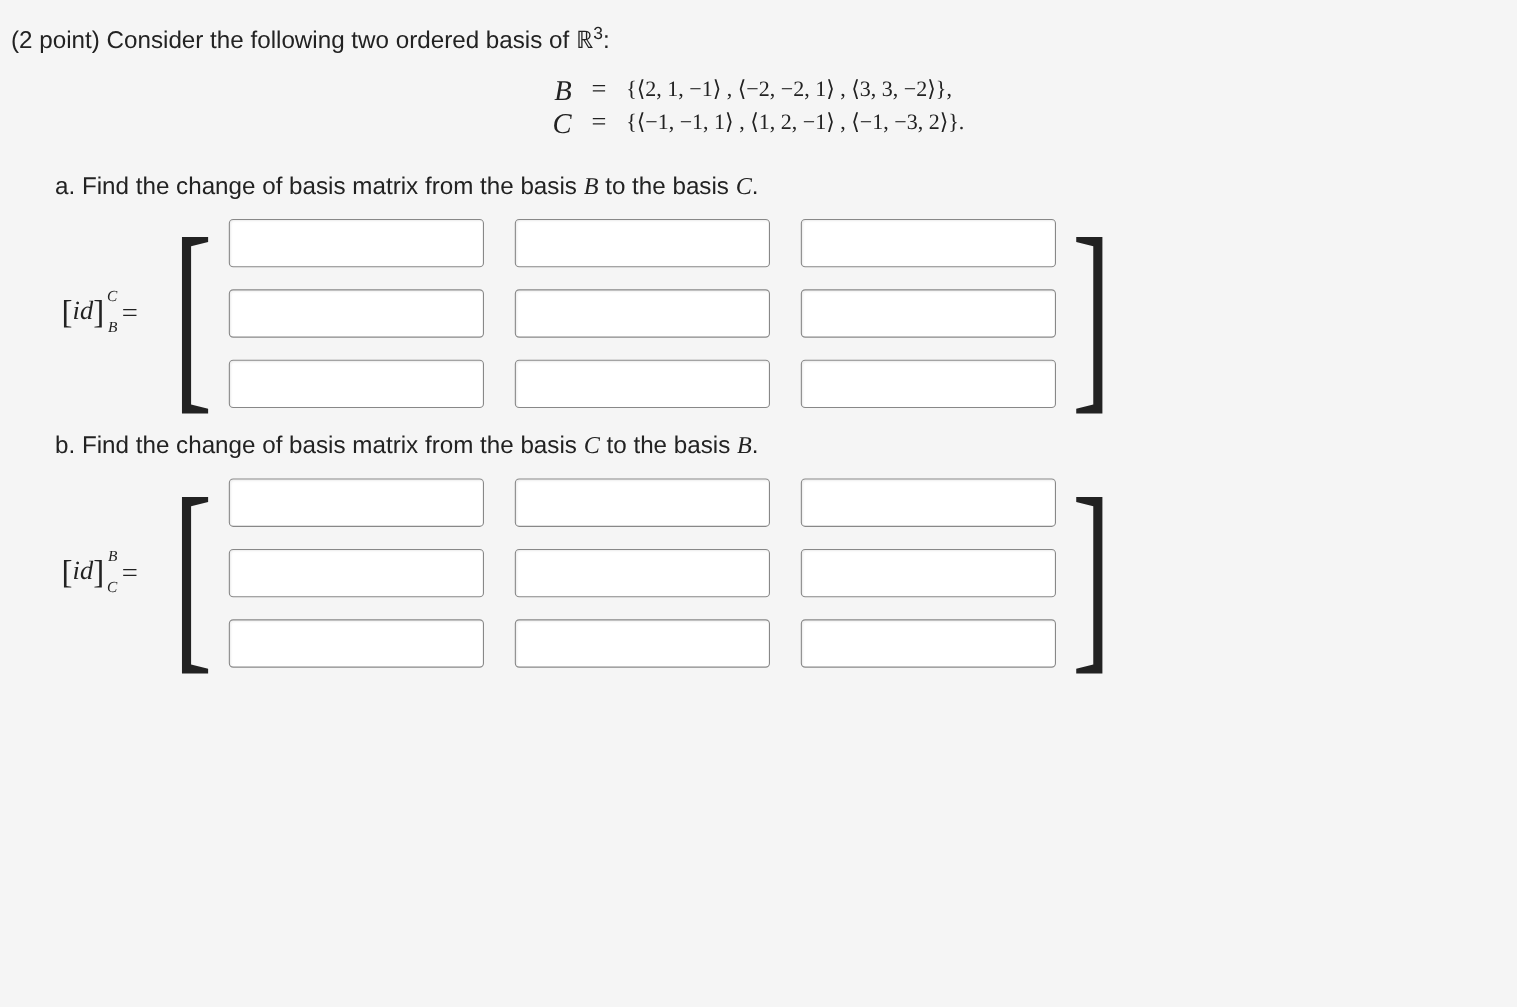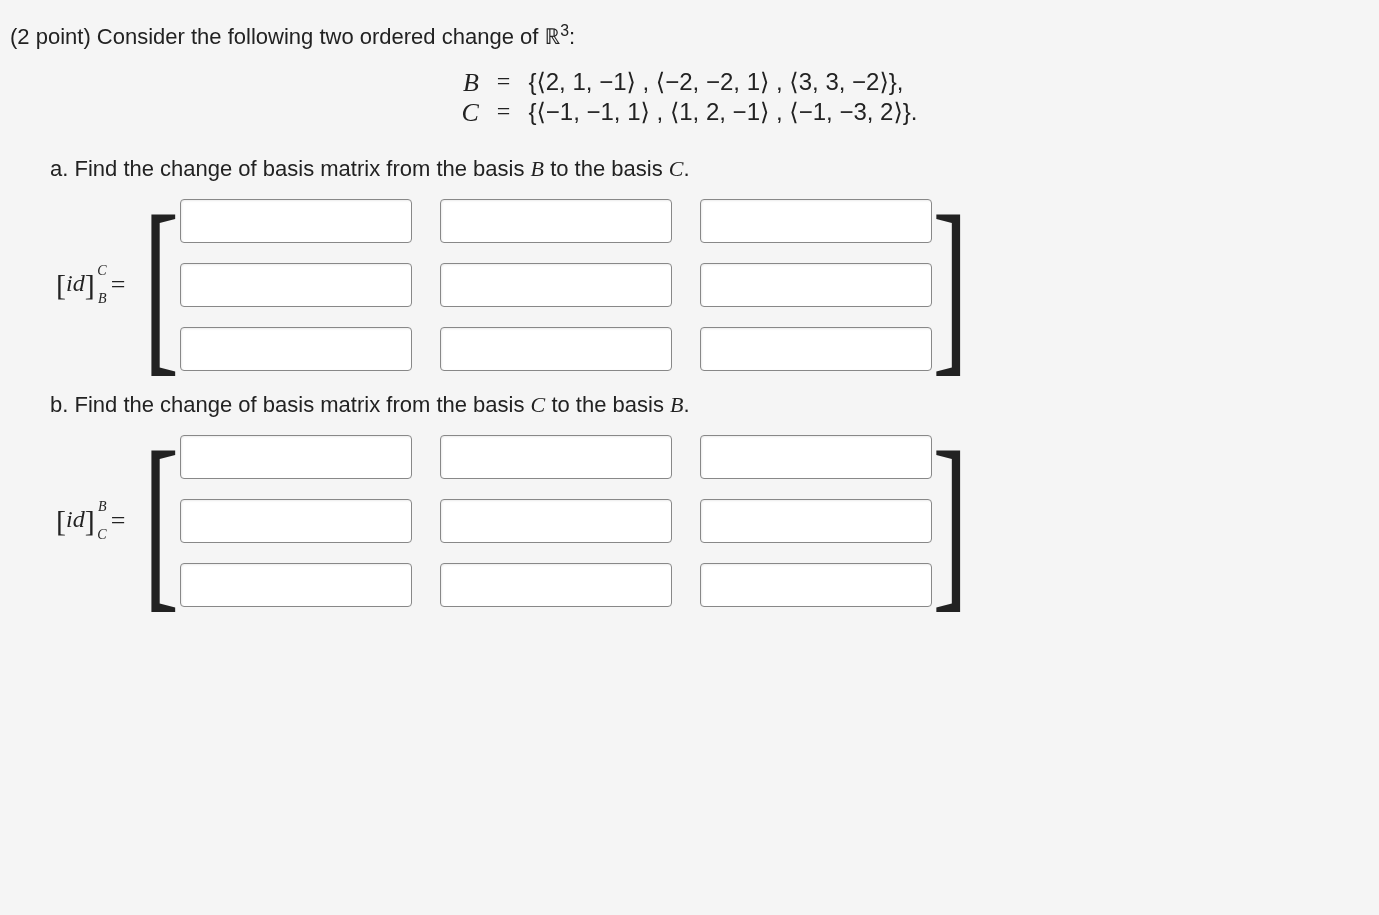--- a/index.html
+++ b/index.html
@@ -18,31 +18,32 @@
 
   .bases-block {
     display: grid;
     grid-template-columns: auto auto auto;
     column-gap: 18px;
     justify-content: center;
     margin-bottom: 28px;
   }
   .bases-block .sym { font-family: "Brush Script MT", "Segoe Script", cursive; font-size: 26px; font-style: italic; text-align: right;}
   .bases-block .eq { font-family: "Times New Roman", serif; font-size: 24px; }
-  .bases-block .val { font-family: Liberation Sans, sans-serif; font-size: 24px; }
+  .bases-block .val { font-family: Liberation Serif, serif; font-size: 20px; }
 
   .part { margin: 12px 0 8px 40px; }
   .part-text { margin-bottom: 14px; }
   .cursive { font-family: "Brush Script MT", "Segoe Script", cursive; font-style: italic; }
 
   .matrix-line {
     display: flex;
     align-items: center;
     margin-left: 40px;
     margin-bottom: 18px;
+    gap: 14px;
   }
   .label-box {
     display: flex;
     align-items: center;
     gap: 6px;
     font-family: "Times New Roman", serif;
     font-size: 24px;
   }
   .id-label { position: relative; display: inline-block; padding: 0 6px; }
   .id-label .br-l, .id-label .br-r { font-size: 30px; vertical-align: -4px; font-style: normal; }
@@ -77,21 +78,21 @@
     background: #fff;
     box-shadow: inset 1px 1px 2px rgba(0,0,0,0.08);
     font-size: 18px;
     padding: 4px 8px;
   }
 </style>
 </head>
 <body>
 
 <div class="problem-text">
-  <span>(2 point) </span><span>Consider the following two ordered change of </span><span class="blackboard">ℝ</span><sup>3</sup><span>:</span>
+  <span>(2 point) </span><span>Consider the following two ordered basis of </span><span class="blackboard">ℝ</span><sup>3</sup><span>:</span>
 </div>
 
 <div class="bases-block">
   <div class="sym">B</div>
   <div class="eq">=</div>
   <div class="val">{⟨2, 1, −1⟩ , ⟨−2, −2, 1⟩ , ⟨3, 3, −2⟩},</div>
   <div class="sym">C</div>
   <div class="eq">=</div>
   <div class="val">{⟨−1, −1, 1⟩ , ⟨1, 2, −1⟩ , ⟨−1, −3, 2⟩}.</div>
 </div>

